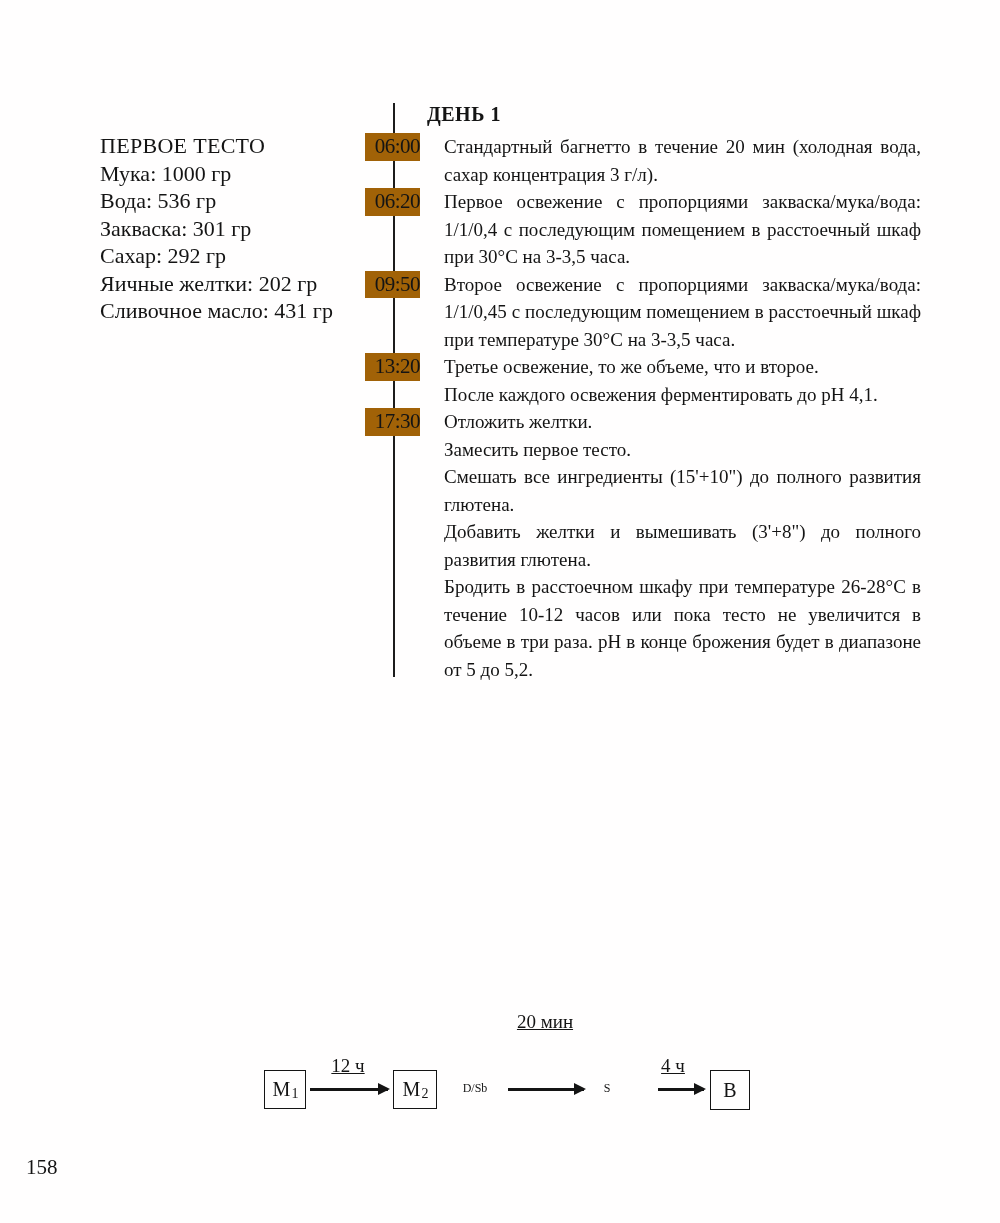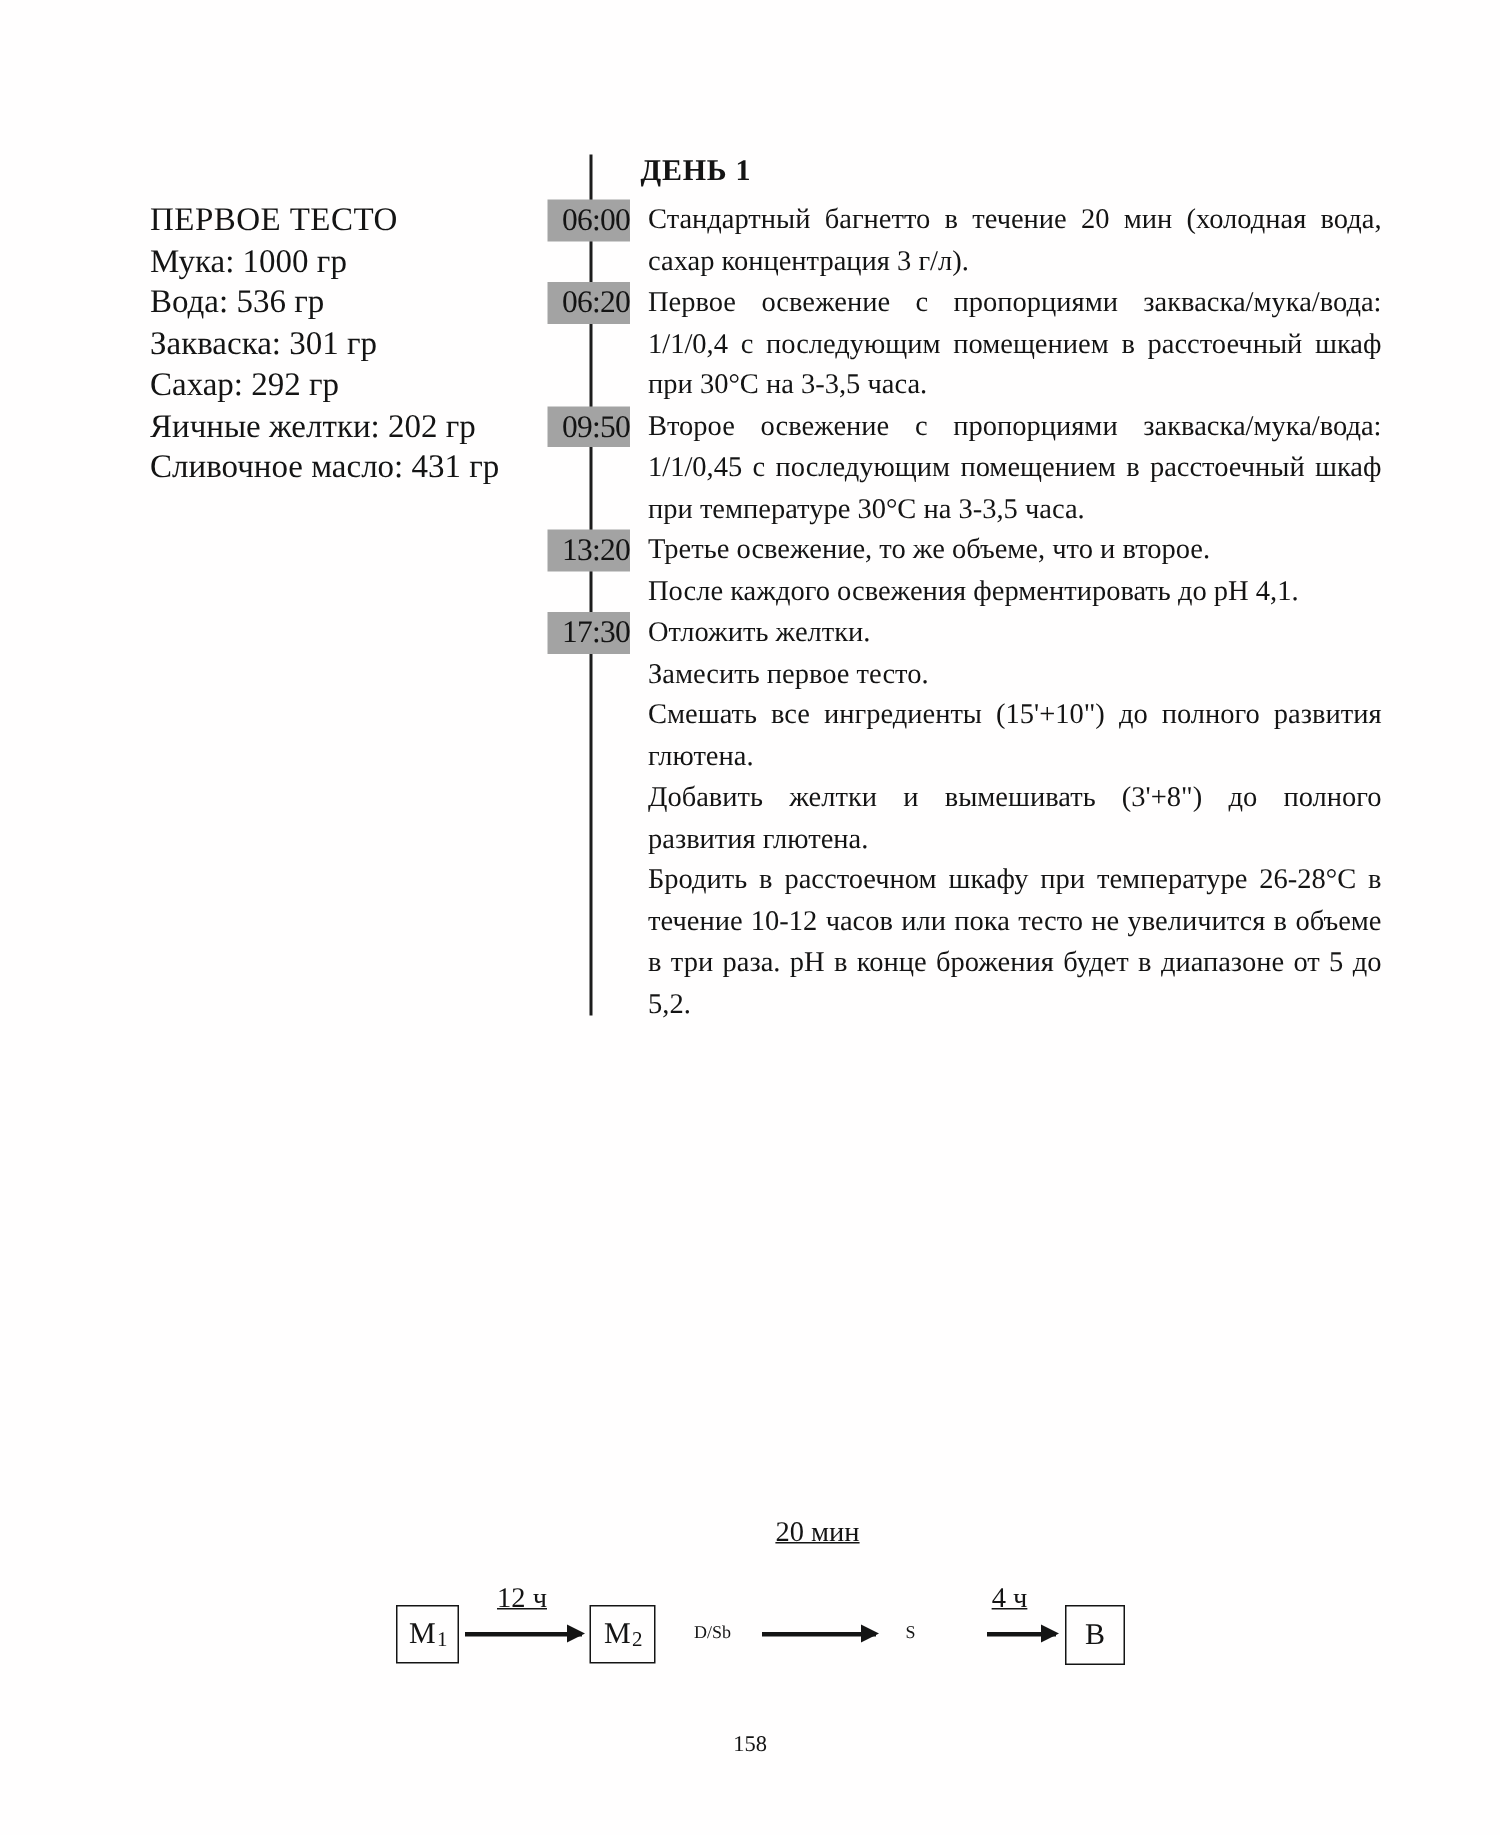--- a/index.html
+++ b/index.html
@@ -28,25 +28,25 @@
   }
   .sched-title{
     margin-left:62px;width:493px;
     font-weight:bold;font-size:20px;line-height:28px;
     letter-spacing:.5px;margin-bottom:5px;
   }
   .entry{display:flex;align-items:flex-start;position:relative;}
   .entry .time{
     flex:0 0 55px;text-align:right;
     font-size:21px;line-height:27.5px;
-    background:#a3a3a3;position:relative;z-index:2;
+    background:#a16207;position:relative;z-index:2;
     letter-spacing:-0.5px;
   }
   .entry .body{
-    margin-left:12px;width:492px;
+    margin-left:24px;width:492px;
     font-size:19px;line-height:27.5px;
   }
   .entry .body p{margin:0;text-align:justify;}
   
   .flow-box{
     position:absolute;border:1.6px solid #141414;
     display:flex;align-items:center;justify-content:center;
     font-size:20px;background:#fffefe;
   }
   .flow-box sub{font-size:14px;line-height:0;position:relative;top:4px;left:1px;}
@@ -61,21 +61,21 @@
     border-left:12px solid #141414;
     border-top:6px solid transparent;
     border-bottom:6px solid transparent;
   }
   .arrow-label{
     position:absolute;text-align:center;font-size:19px;line-height:20px;text-decoration:underline;
   }
   
   .page-number{
     position:absolute;left:0;right:0;top:1155px;
-    text-align:center;font-size:15px;
+    font-size:21px;padding-left:26px;
   }
 </style>
 </head>
 <body>
 
 <div class="page">
 
   <div class="ingredients">
     <div class="ing-title">ПЕРВОЕ ТЕСТО</div>
     <div>Мука: 1000 гр</div>

